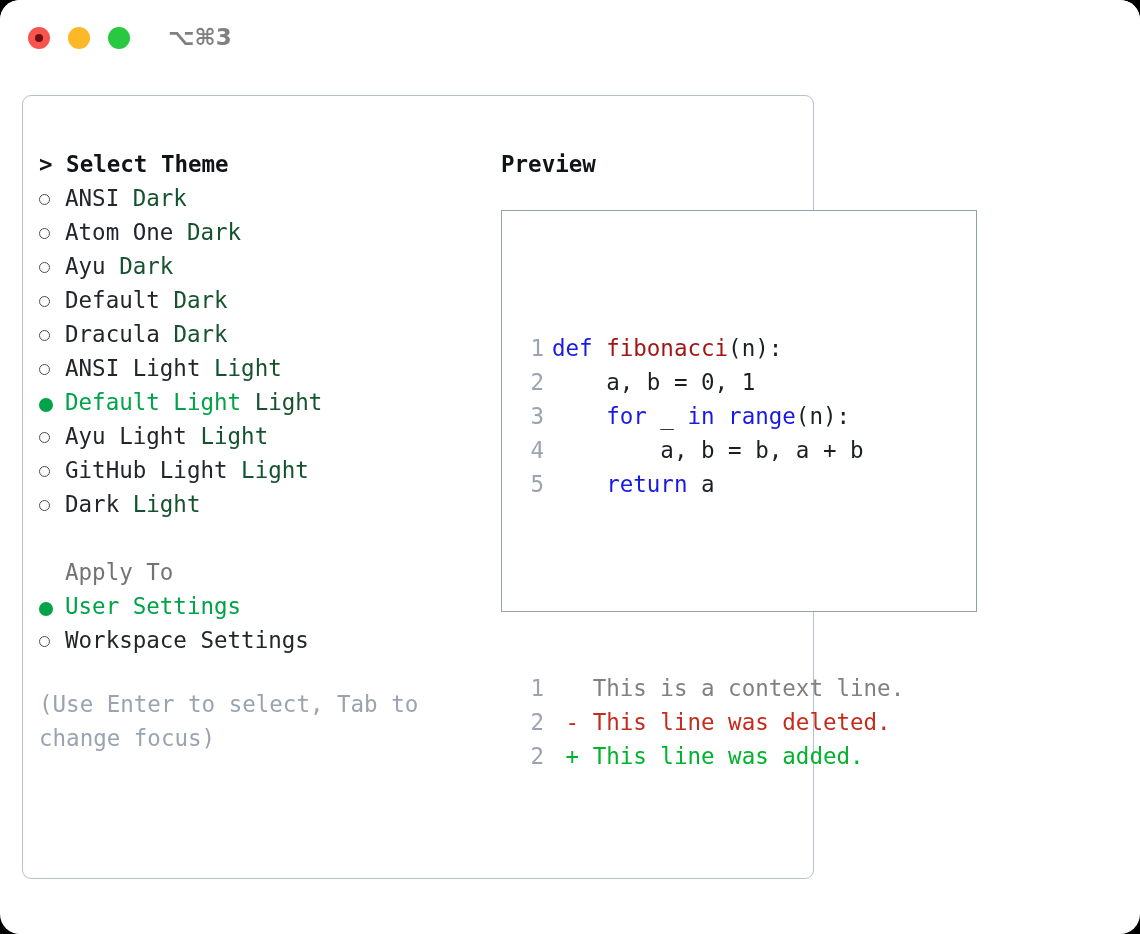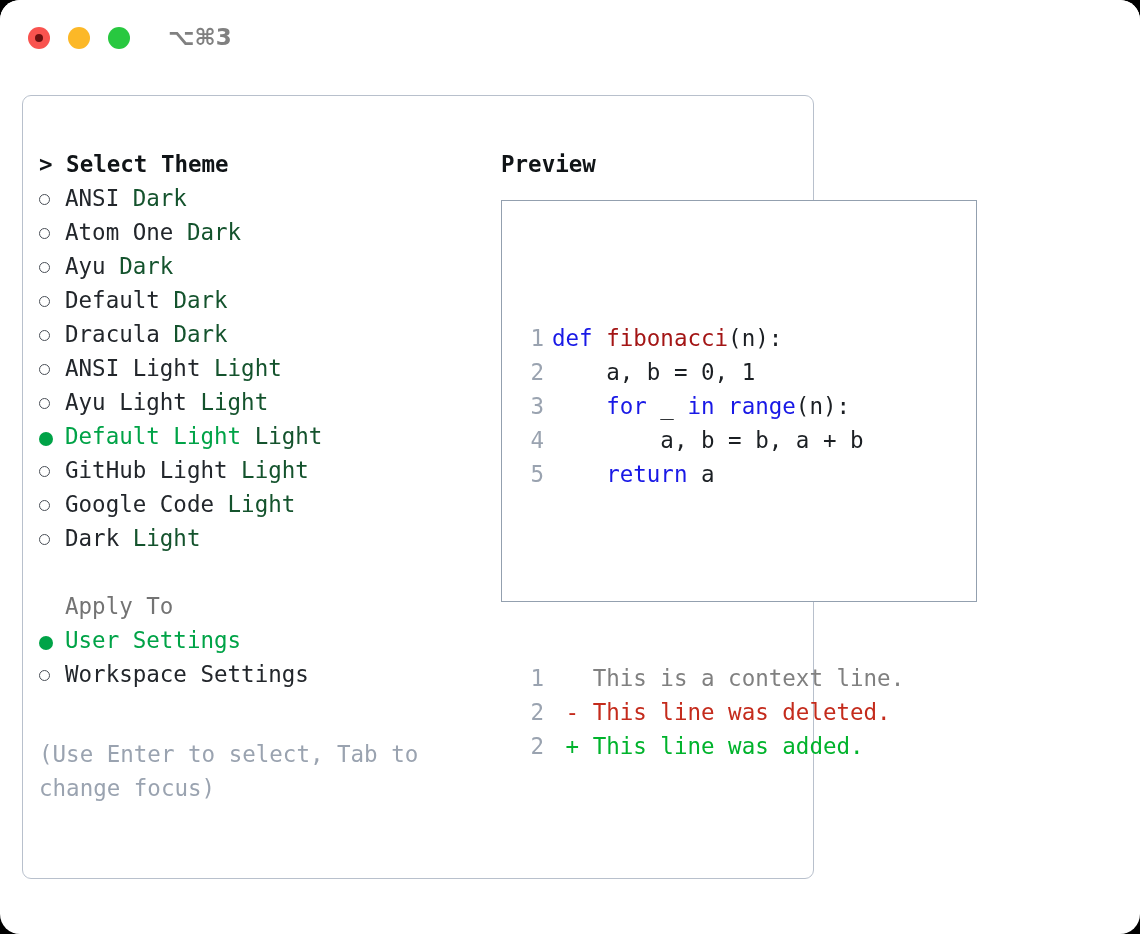--- a/index.html
+++ b/index.html
@@ -145,21 +145,21 @@
   .section-label {
     height: 34px;
     line-height: 34px;
     font-size: 22.5px;
     color: #737373;
     padding-left: 26px;
     white-space: pre;
   }
 
   .hint {
-    margin-top: 46px;
+    margin-top: 30px;
     font-size: 22.5px;
     line-height: 34px;
     color: #9aa3b0;
     width: 400px;
     white-space: normal;
   }
 
   
   .right-col {
     position: absolute;
@@ -168,21 +168,21 @@
     width: 500px;
   }
   .preview-title {
     font-size: 22.5px;
     line-height: 34px;
     font-weight: 700;
     color: #101417;
     white-space: pre;
   }
   .preview-box {
-    margin-top: 19px;
+    margin-top: 29px;
     width: 476px;
     height: 402px;
     border: 1.5px solid #93a0af;
     box-sizing: border-box;
     background: #ffffff;
     position: relative;
   }
   .code {
     position: absolute;
     left: 16px;
@@ -226,24 +226,23 @@
 
       <div class="left-col">
         <div class="row header-row">&gt; Select Theme</div>
         <div id="theme-list">
             <div class="row"><span class="marker-dot dot-hollow"></span><span class="name">ANSI</span><span> </span><span class="variant">Dark</span></div>
             <div class="row"><span class="marker-dot dot-hollow"></span><span class="name">Atom One</span><span> </span><span class="variant">Dark</span></div>
             <div class="row"><span class="marker-dot dot-hollow"></span><span class="name">Ayu</span><span> </span><span class="variant">Dark</span></div>
             <div class="row"><span class="marker-dot dot-hollow"></span><span class="name">Default</span><span> </span><span class="variant">Dark</span></div>
             <div class="row"><span class="marker-dot dot-hollow"></span><span class="name">Dracula</span><span> </span><span class="variant">Dark</span></div>
             <div class="row"><span class="marker-dot dot-hollow"></span><span class="name">ANSI Light</span><span> </span><span class="variant">Light</span></div>
+            <div class="row"><span class="marker-dot dot-filled"></span><span class="name selected">Default Light</span><span> </span><span class="variant">Light</span></div>
             <div class="row"><span class="marker-dot dot-hollow"></span><span class="name">Ayu Light</span><span> </span><span class="variant">Light</span></div>
-            <div class="row"><span class="marker-dot dot-filled"></span><span class="name selected">Default Light</span><span> </span><span class="variant">Light</span></div>
             <div class="row"><span class="marker-dot dot-hollow"></span><span class="name">GitHub Light</span><span> </span><span class="variant">Light</span></div>
-            <div class="row"><span class="marker-dot dot-hollow"></span><span class="name">Google Code</span><span> </span><span class="variant">Light</span></div>
             <div class="row"><span class="marker-dot dot-hollow"></span><span class="name">Dark</span><span> </span><span class="variant">Light</span></div>
           </div>
 
         <div class="spacer-row"></div>
 
         <div class="section-label">Apply To</div>
         <div id="apply-list">
             <div class="row"><span class="marker-dot dot-filled"></span><span class="name selected">User Settings</span></div>
             <div class="row"><span class="marker-dot dot-hollow"></span><span class="name">Workspace Settings</span></div>
           </div>

